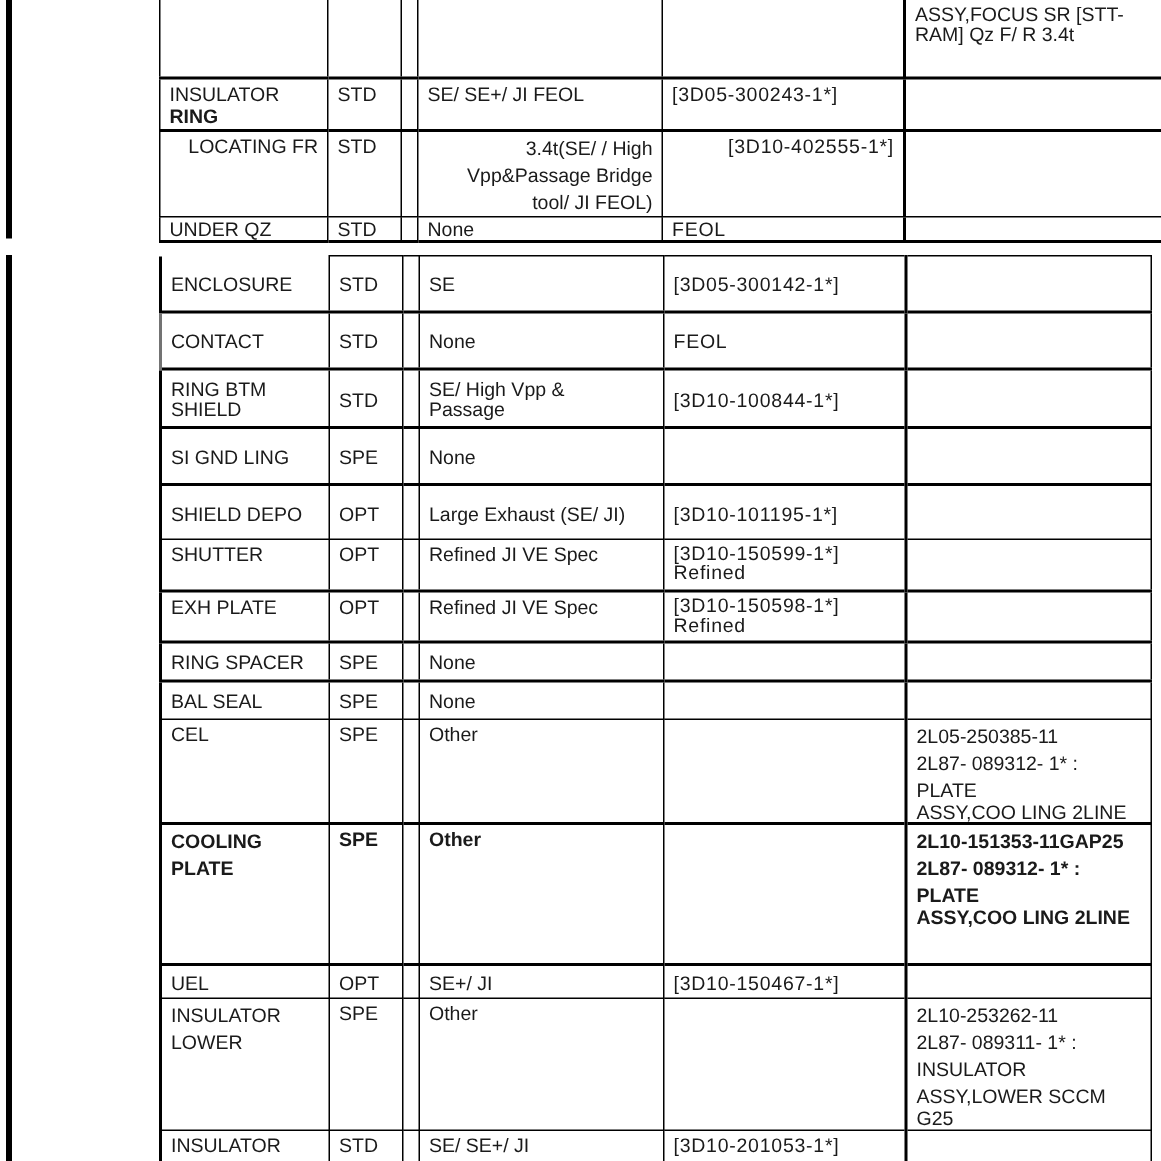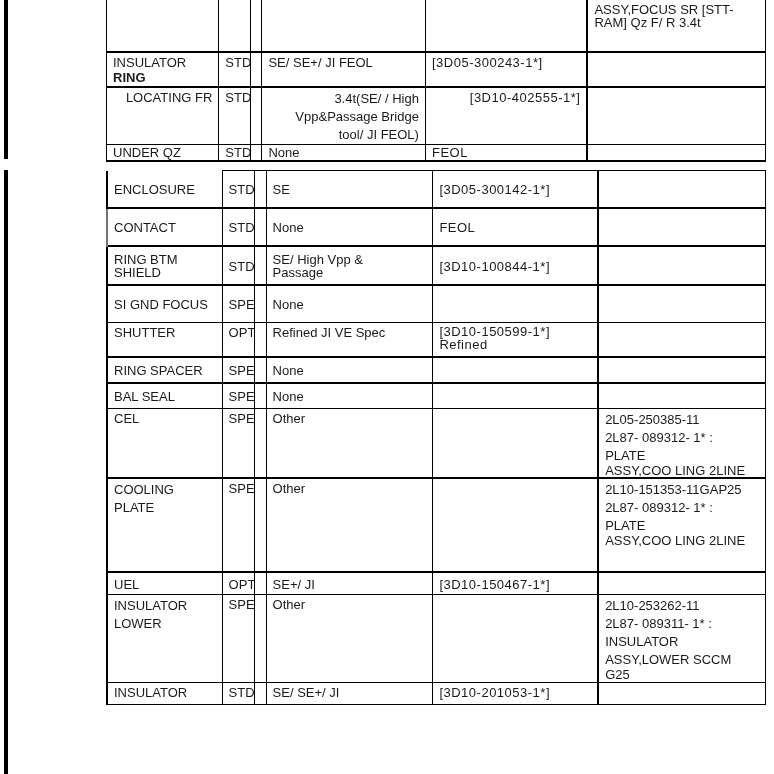--- a/index.html
+++ b/index.html
@@ -3,21 +3,21 @@
 <meta charset="utf-8">
 <style>
   html, body { margin:0; padding:0; background:#fff; }
   body { width:774px; height:774px; position:relative; overflow:hidden;
          font-family:"Liberation Sans", sans-serif; font-size:13px; color:#1a1a1a; }
   .bar { position:absolute; left:4px; width:4px; background:#000; }
   table { position:absolute; border-collapse:collapse; table-layout:fixed; left:106px; width:660px; }
   td { border:1px solid #000; vertical-align:top; padding:2px 6px 0 6px; line-height:15px; overflow:hidden; }
   tr.thick td { border-top:2px solid #000; }
   td.c1 { width:99px; }
-  td.c2 { width:25px; padding-left:6px; padding-right:0; }
+  td.c2 { width:25px; padding-left:6px; padding-right:17px; }
   td.c3 { width:10px; padding:0; }
   td.c4 { width:150px; }
   td.c5 { width:148px; letter-spacing:0.5px; }
   td.c6 { width:150px; border-left:2px solid #000; }
   .mid td { vertical-align:middle; }
   .b { font-weight:bold; }
   .tight { line-height:13px; }
 </style>
 </head>
 <body>
@@ -82,33 +82,49 @@
   </tr>
   <tr class="thick mid" style="height:39px;">
     <td class="c1 tight" style="border-left:2px solid #000;">RING BTM SHIELD</td>
     <td class="c2">STD</td>
     <td class="c3"></td>
     <td class="c4 tight" style="padding-right:40px;">SE/ High Vpp &amp; Passage</td>
     <td class="c5">[3D10-100844-1*]</td>
     <td class="c6"></td>
   </tr>
   <tr class="thick mid" style="height:38px;">
-    <td class="c1" style="border-left:2px solid #000;">SI GND FOCUS</td>
+    <td class="c1" style="border-left:2px solid #000;">SI GND LING</td>
     <td class="c2">SPE</td>
     <td class="c3"></td>
     <td class="c4">None</td>
     <td class="c5"></td>
+    <td class="c6"></td>
+  </tr>
+  <tr class="thick mid" style="height:37px;">
+    <td class="c1" style="border-left:2px solid #000;">SHIELD DEPO</td>
+    <td class="c2">OPT</td>
+    <td class="c3"></td>
+    <td class="c4" style="white-space:nowrap;">Large Exhaust (SE/ JI)</td>
+    <td class="c5">[3D10-101195-1*]</td>
     <td class="c6"></td>
   </tr>
   <tr style="height:34px;">
     <td class="c1" style="border-left:2px solid #000;">SHUTTER</td>
     <td class="c2">OPT</td>
     <td class="c3"></td>
     <td class="c4">Refined JI VE Spec</td>
     <td class="c5 tight" style="padding-right:20px;">[3D10-150599-1*] Refined</td>
+    <td class="c6"></td>
+  </tr>
+  <tr class="thick" style="height:34px;">
+    <td class="c1" style="border-left:2px solid #000;">EXH PLATE</td>
+    <td class="c2">OPT</td>
+    <td class="c3"></td>
+    <td class="c4">Refined JI VE Spec</td>
+    <td class="c5 tight" style="padding-right:20px;">[3D10-150598-1*] Refined</td>
     <td class="c6"></td>
   </tr>
   <tr class="thick mid" style="height:26px;">
     <td class="c1" style="border-left:2px solid #000;white-space:nowrap;">RING SPACER</td>
     <td class="c2">SPE</td>
     <td class="c3"></td>
     <td class="c4">None</td>
     <td class="c5"></td>
     <td class="c6"></td>
   </tr>
@@ -126,21 +142,21 @@
     <td class="c3"></td>
     <td class="c4">Other</td>
     <td class="c5"></td>
     <td class="c6" style="padding-left:6px;padding-right:12px;">
       <div style="line-height:18px;">2L05-250385-11</div>
       <div style="line-height:18px;">2L87- 089312- 1* :</div>
       <div style="line-height:18px;">PLATE</div>
       <div style="line-height:12px;white-space:nowrap;">ASSY,COO LING 2LINE</div>
     </td>
   </tr>
-  <tr class="thick" style="height:94px;">
+  <tr class="thick" style="height:94px;font-weight:bold;">
     <td class="c1" style="border-left:2px solid #000;line-height:18px;">COOLING PLATE</td>
     <td class="c2">SPE</td>
     <td class="c3"></td>
     <td class="c4">Other</td>
     <td class="c5"></td>
     <td class="c6" style="padding-left:6px;padding-right:0;">
       <div style="line-height:18px;white-space:nowrap;">2L10-151353-11GAP25</div>
       <div style="line-height:18px;">2L87- 089312- 1* :</div>
       <div style="line-height:18px;">PLATE</div>
       <div style="line-height:12px;white-space:nowrap;">ASSY,COO LING 2LINE</div>

